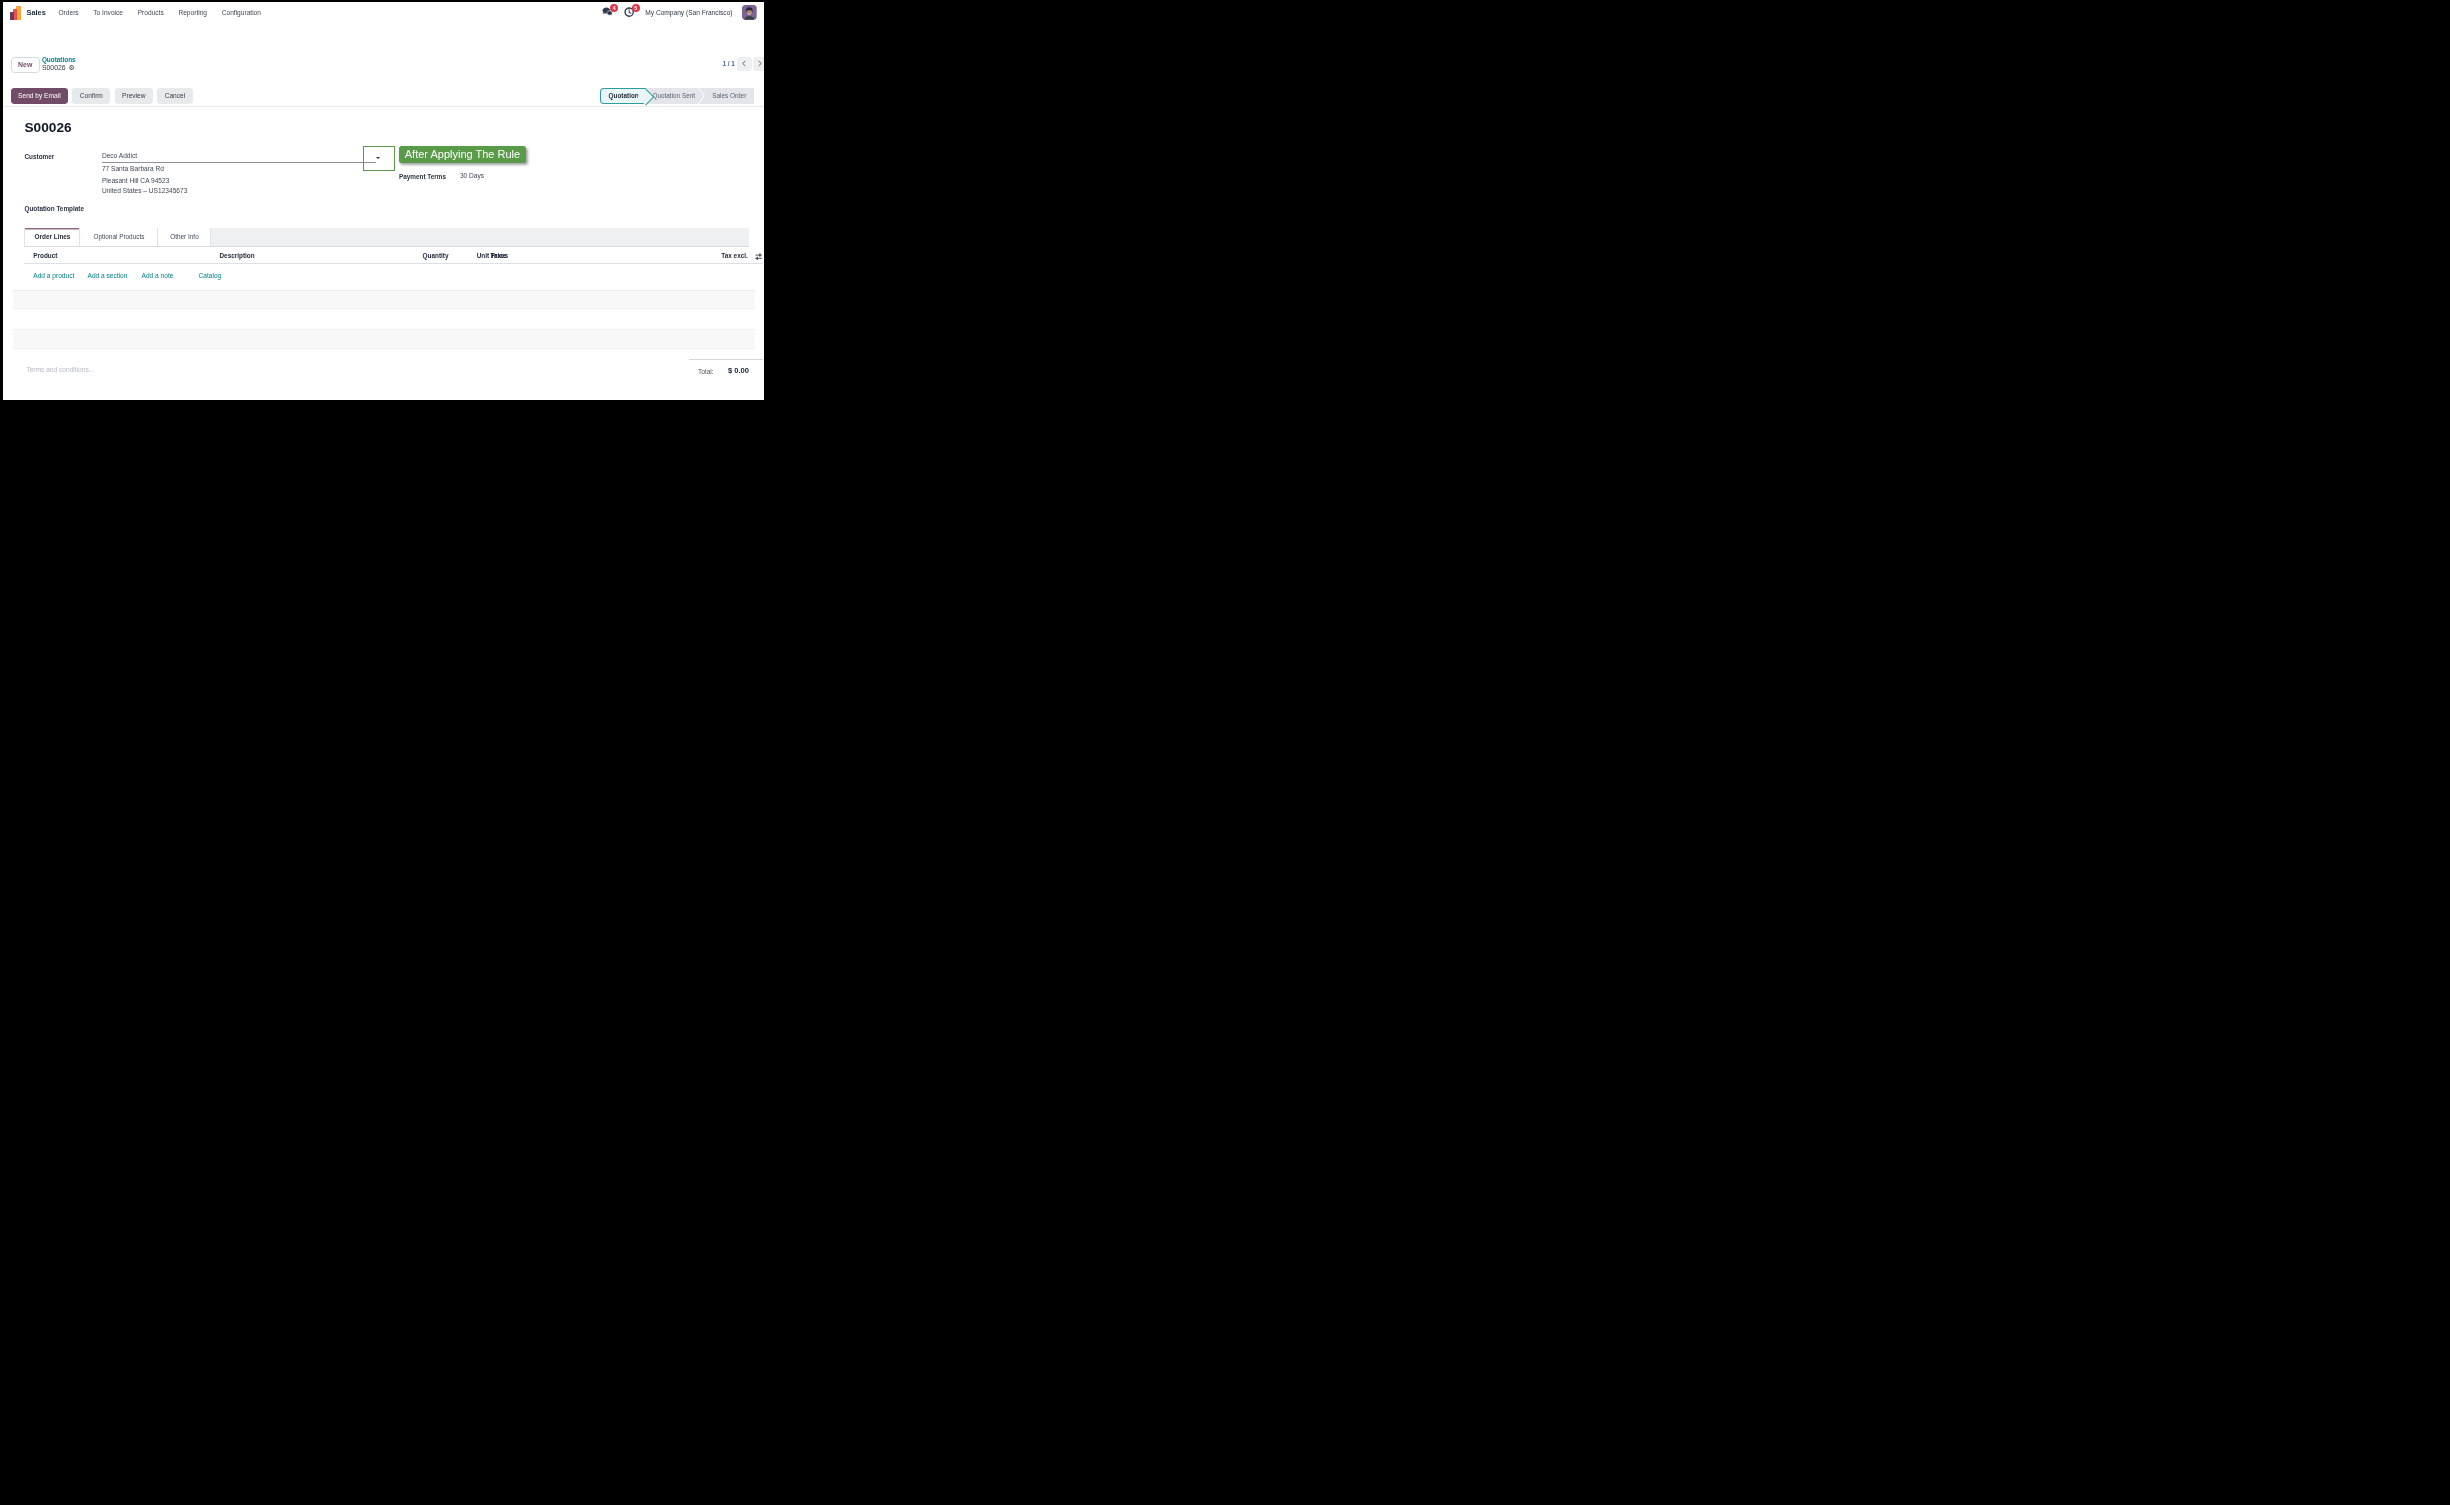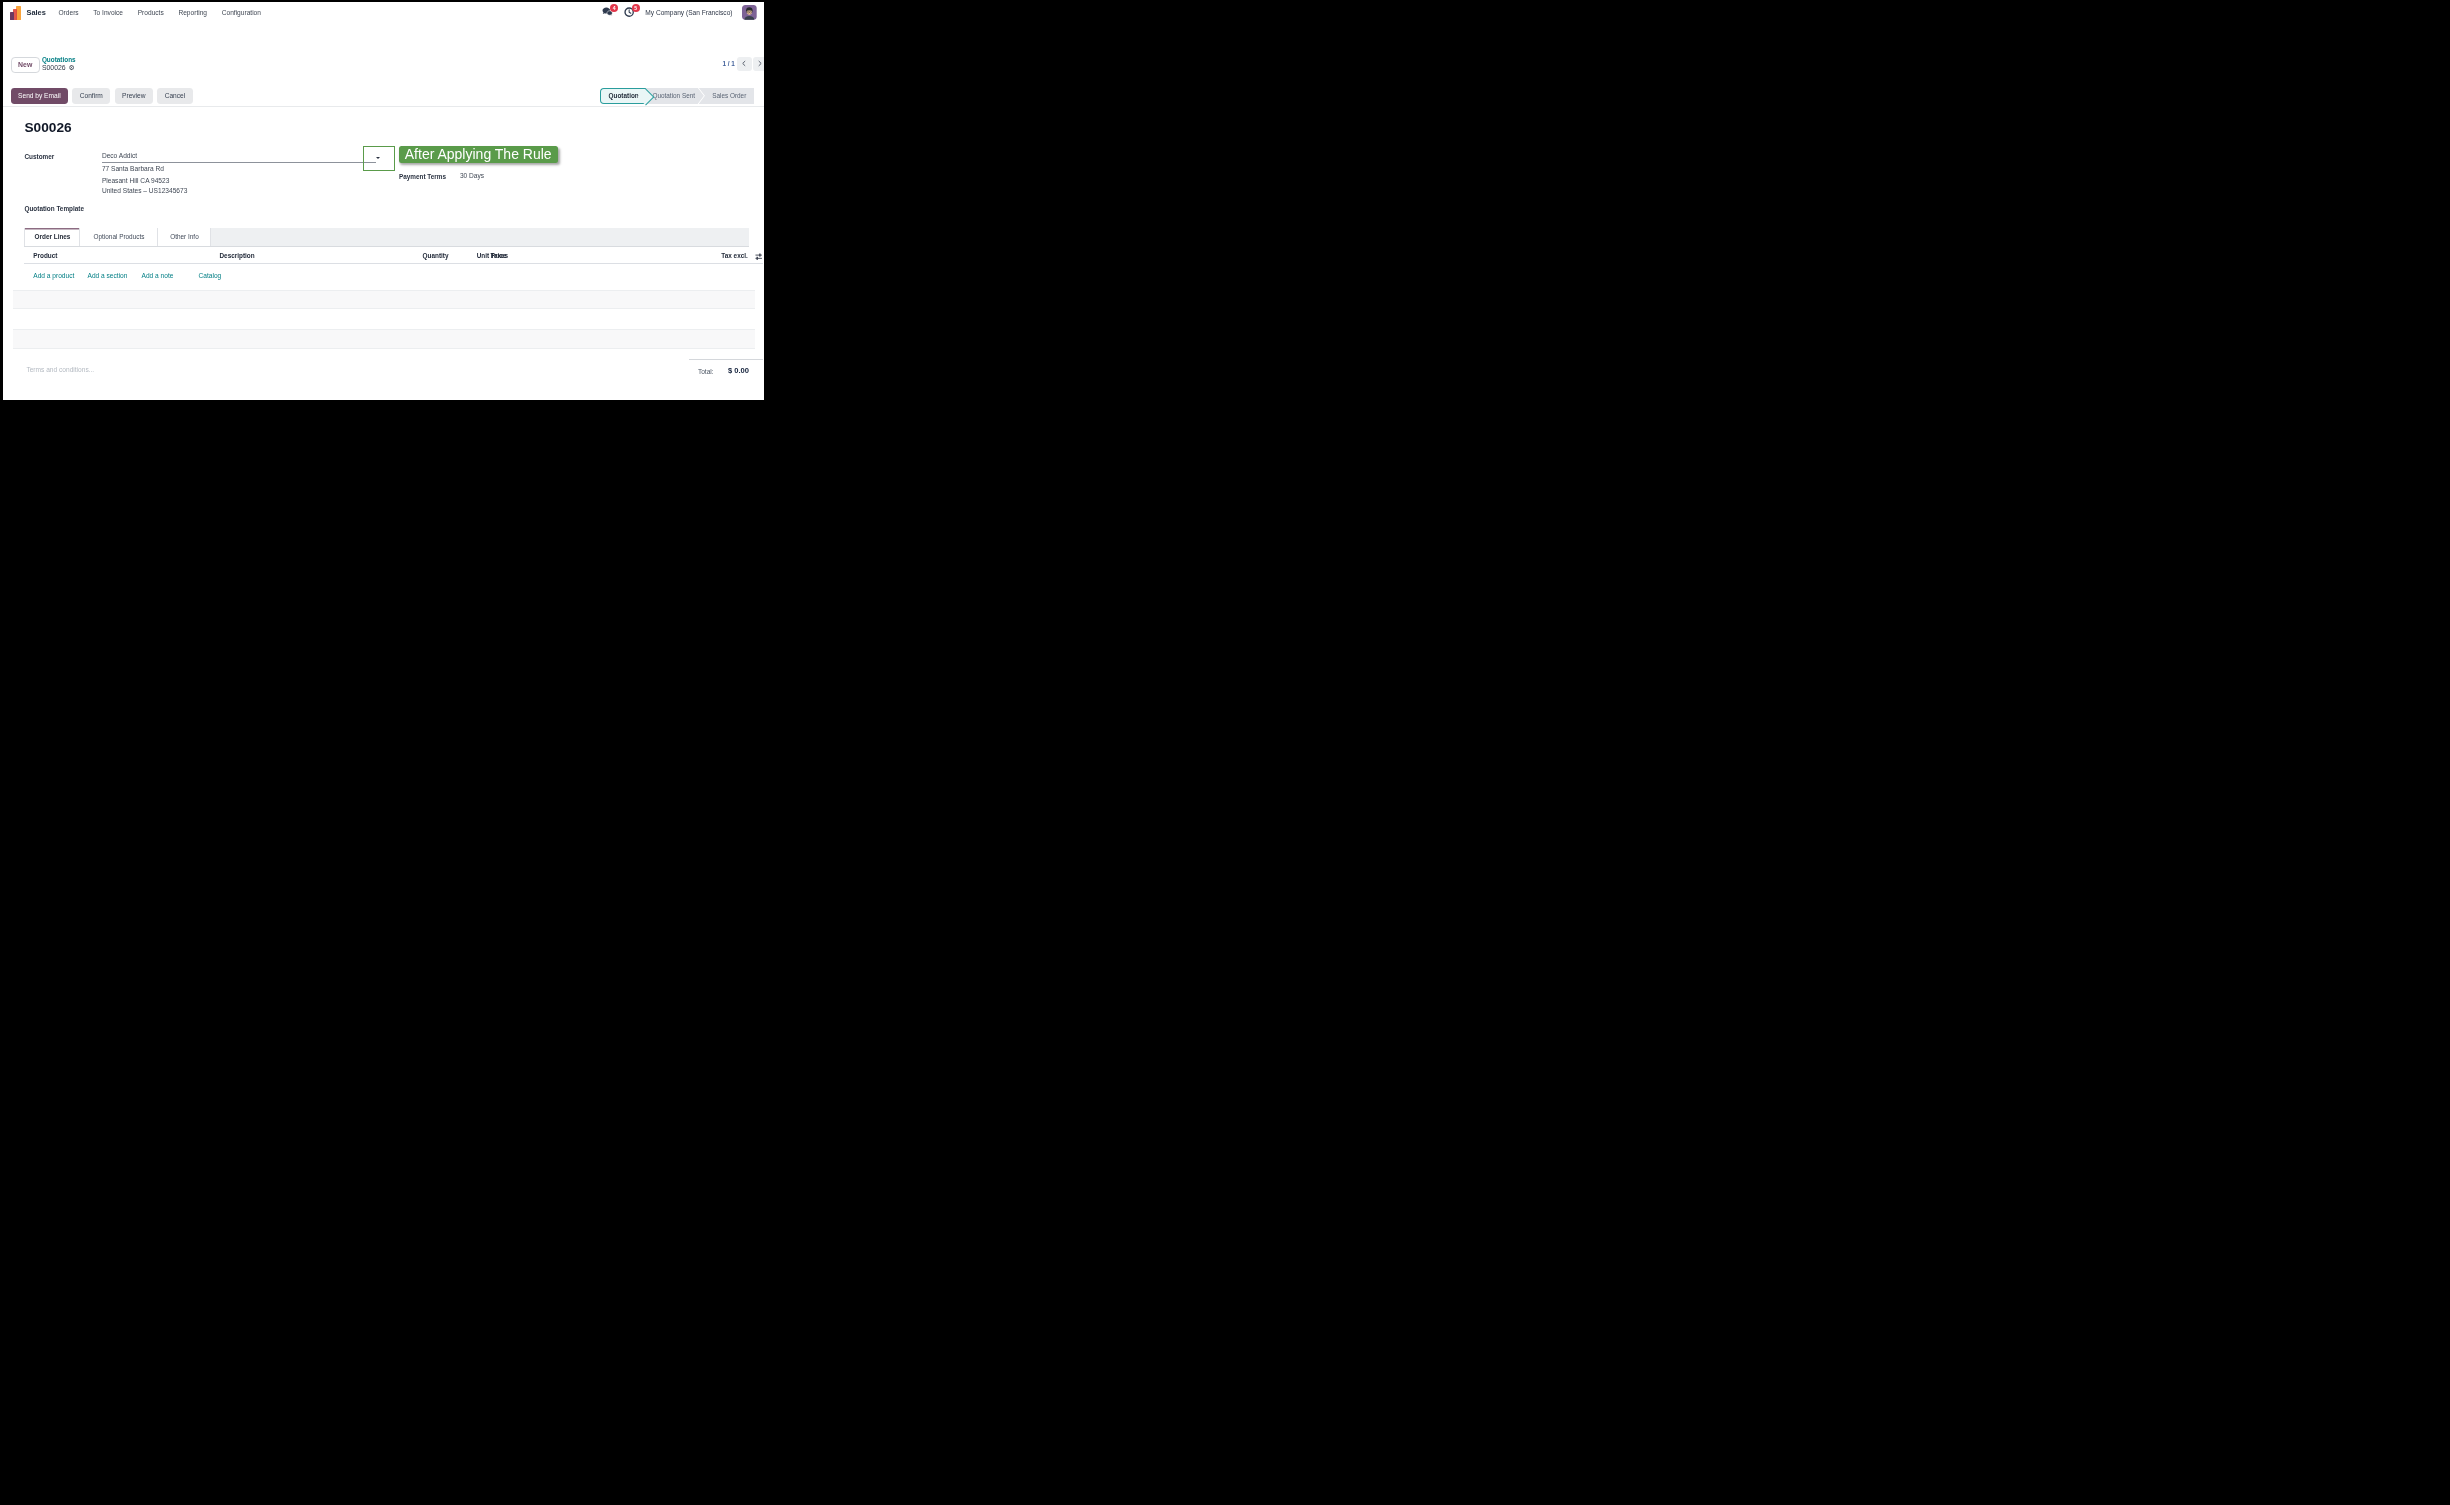--- a/index.html
+++ b/index.html
@@ -68,21 +68,21 @@
   .doc-title { left:21.6px; top:90px; font-size:13.7px; font-weight:700; color:#111827; }
   .flabel { font-size:6.4px; font-weight:700; color:#2b3342; }
   .fval { font-size:6.6px; color:#3f4754; }
   .customer-line { left:99px; top:132px; width:274px; height:1px; background:#8d929b; }
   .dropbox { left:360px; top:116px; width:32px; height:25px; border:1.5px solid #5a9b4a;
              background:transparent; cursor:pointer; }
   .dropbox .caret { position:absolute; left:11.8px; top:10.8px; width:0; height:0;
              border-left:2.5px solid transparent; border-right:2.5px solid transparent;
              border-top:2.9px solid #2a3140; }
   .annotation { left:396px; top:116px; height:17px; background:#5a9b4a; color:#fff;
-                font-size:14px; display:inline-flex; align-items:center; padding:0 5.9px;
+                font-size:11px; display:inline-flex; align-items:center; padding:0 5.9px;
                 border-radius:2.5px; box-shadow:1.5px 2px 2.5px rgba(0,0,0,.35); }
 
   
   .tabstrip { left:21.6px; top:198px; width:725px; height:19px; background:#eef0f2;
               border-bottom:0.5px solid #d8dbdf; display:flex; }
   .tab { background:#fff; border-right:0.5px solid #e0e2e6; display:flex; align-items:center;
          justify-content:center; font-size:6.4px; color:#414a59; cursor:pointer; }
   .tab.first { border-left:0.5px solid #e0e2e6; }
   .tab.active { box-shadow:inset 0 1.5px 0 #8c6c82; font-weight:700; color:#1f2633; }
 

